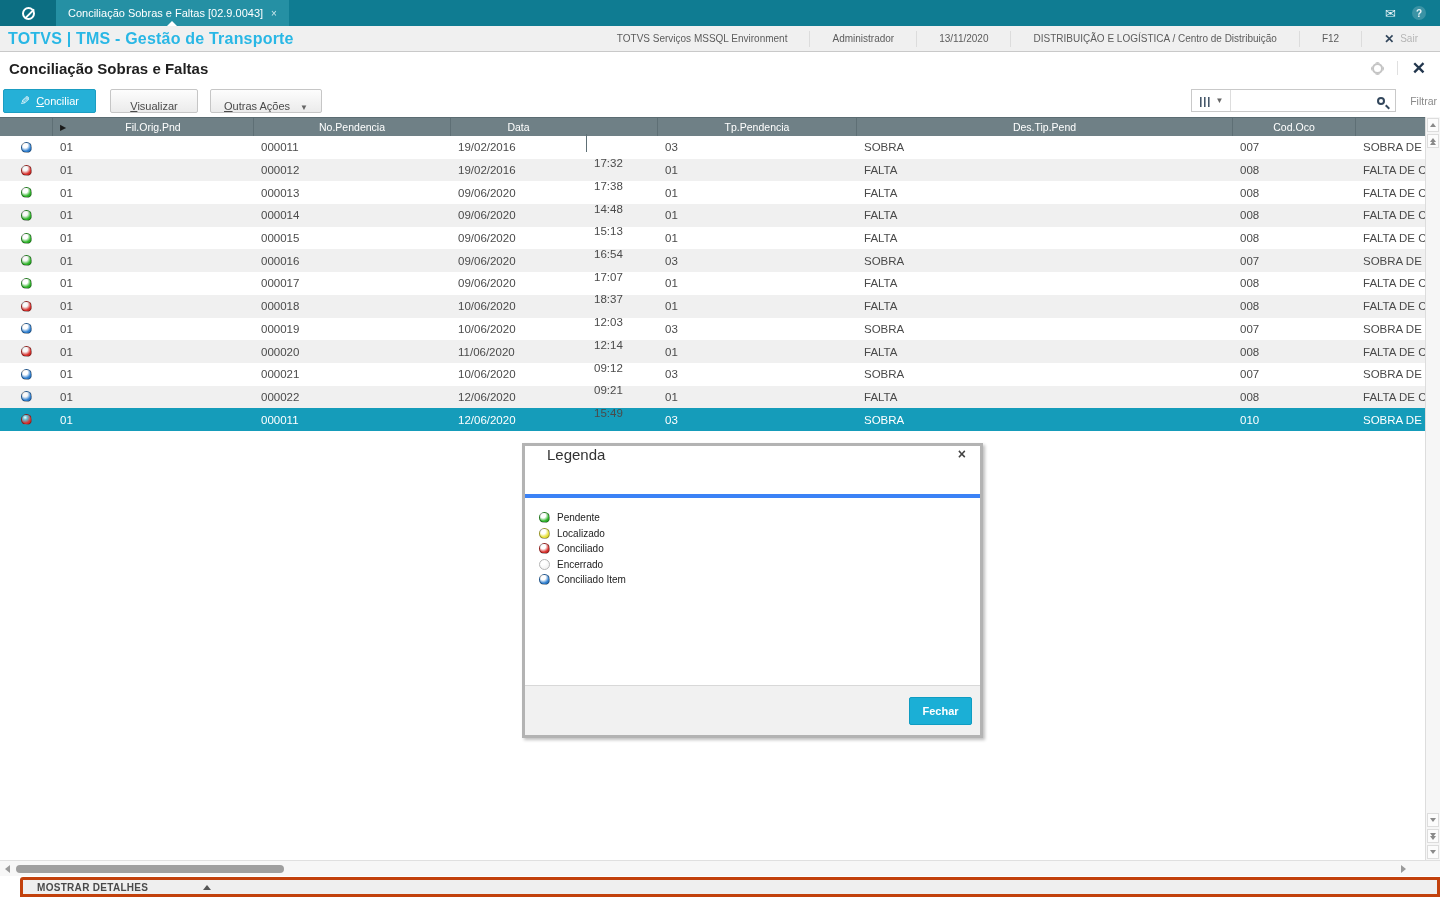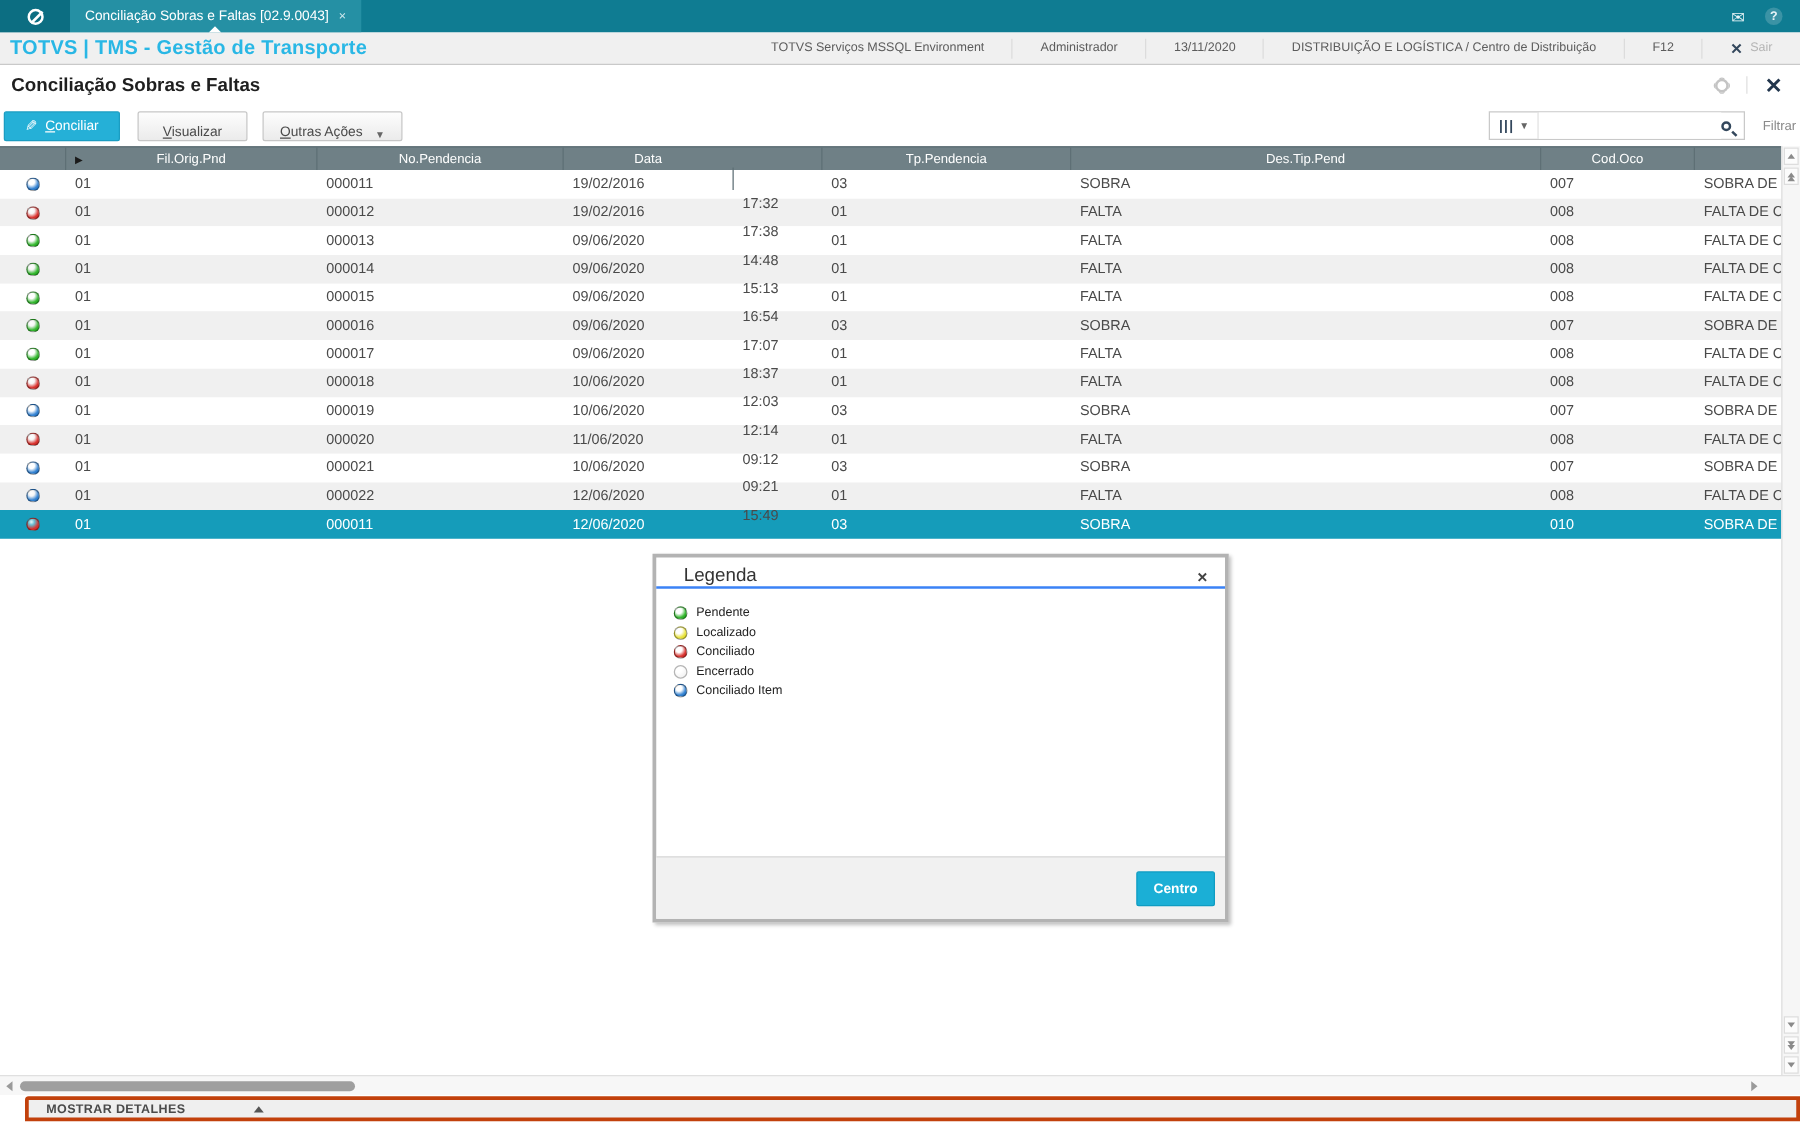--- a/index.html
+++ b/index.html
@@ -91,21 +91,21 @@
 
   
   .footerbar { left:0; top:876px; width:1440px; height:24px; background:#fff; }
   .detalhes { position:absolute; left:20px; top:1px; width:1420px; height:20px; background:#efefef; border:3px solid #c2410c; border-radius:3px 0 0 0; display:flex; align-items:center; cursor:pointer; }
   .detalhes .lbl { font-size:10px; font-weight:bold; color:#4a4a4a; padding-left:14px; letter-spacing:.3px; }
   .detalhes .up { margin-left:55px; }
   .tri-up-dark { width:0; height:0; border-left:4px solid transparent; border-right:4px solid transparent; border-bottom:5px solid #555; }
 
   
   .modal { left:522px; top:443px; width:461px; height:295px; background:#fff; border:3px solid #b3b3b3; box-shadow:2px 2px 3px rgba(0,0,0,.25); display:flex; flex-direction:column; }
-  .modal-head { height:25px; display:flex; align-items:flex-end; padding:0 14px 0 22px; border-bottom:2px solid #3b82f6; }
+  .modal-head { height:52px; display:flex; align-items:flex-start; padding:0 14px 0 22px; border-bottom:4px solid #3b82f6; }
   .modal-title { font-size:15px; color:#333; }
   .modal-close { margin-left:auto; font-size:14px; color:#444; font-weight:bold; cursor:pointer; }
   .modal-body { flex:1; padding:12px 0 0 14px; }
   .legend-item { display:flex; align-items:center; gap:7px; height:15px; margin-bottom:0.5px; }
   .legend-item .lbl { font-size:10px; color:#222; }
   .modal-foot { height:50px; background:#f1f1f1; border-top:1px solid #d8d8d8; display:flex; align-items:center; justify-content:flex-end; padding-right:8px; }
   .btn-fechar { width:63px; height:28px; background:#1bafd6; color:#fff; font-size:11px; font-weight:bold; border:1px solid #0f9cc2; border-radius:2px; display:flex; align-items:center; justify-content:center; cursor:pointer; }
 </style>
 </head>
 <body>
@@ -422,15 +422,15 @@
       <div class="legend-item">
     <span class="ball" style="background: radial-gradient(circle at 35% 28%, rgba(255, 255, 255, 0.95) 0%, rgba(255, 255, 255, 0.35) 28%, rgb(245, 245, 245) 65%); border-color: rgb(181, 181, 181);"></span>
     <span class="lbl">Encerrado</span>
   </div>
       <div class="legend-item">
     <span class="ball" style="background: radial-gradient(circle at 35% 28%, rgba(255, 255, 255, 0.95) 0%, rgba(255, 255, 255, 0.35) 28%, rgb(47, 127, 208) 65%); border-color: rgba(0, 0, 0, 0.35);"></span>
     <span class="lbl">Conciliado Item</span>
   </div>
     </div>
   <div class="modal-foot">
-    <div class="btn-fechar">Centro</div>
+    <div class="btn-fechar">Fechar</div>
   </div>
 </div>
 
 </body></html>

